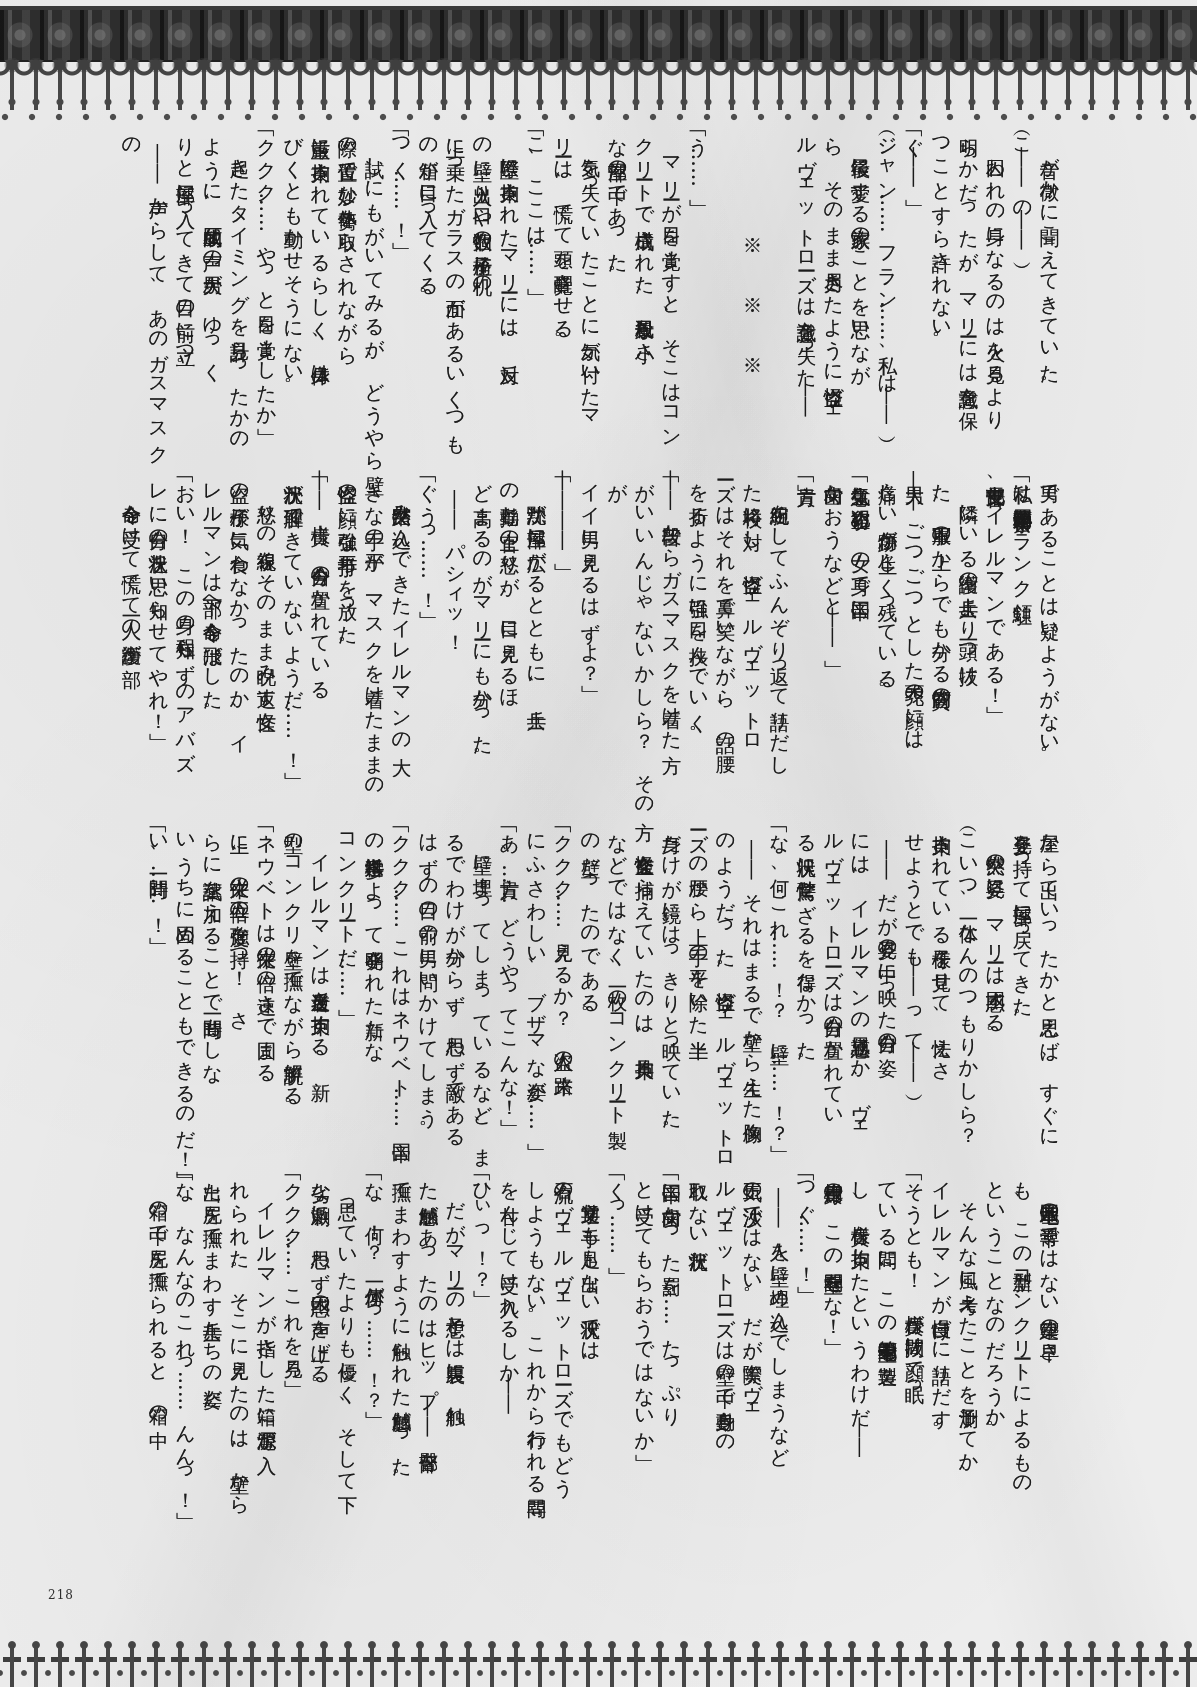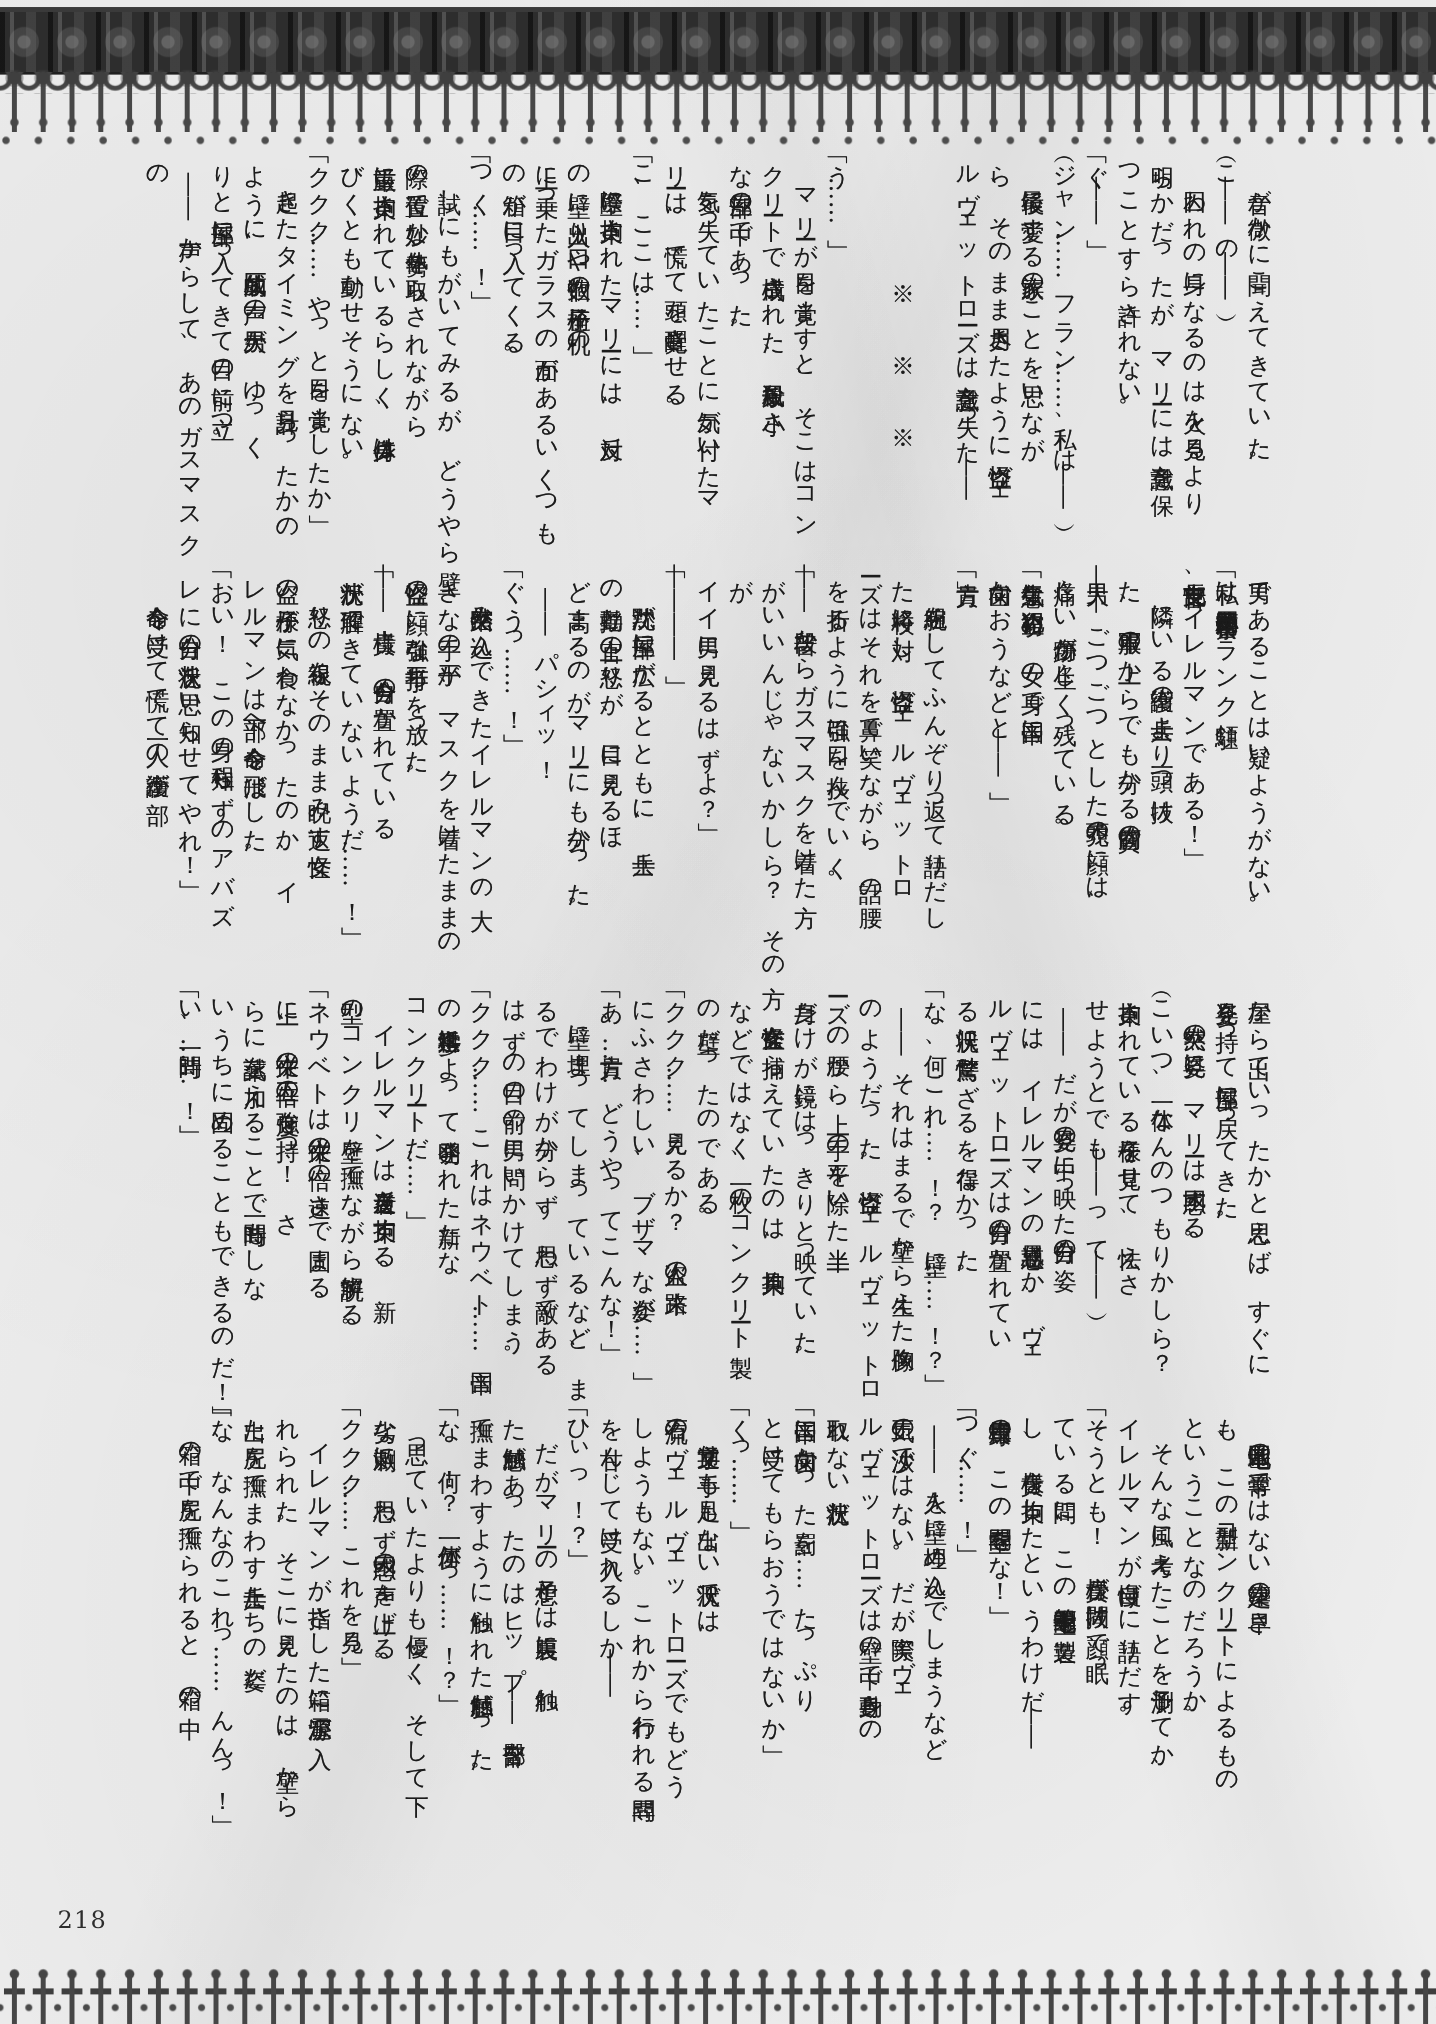--- a/index.html
+++ b/index.html
@@ -73,21 +73,21 @@
     letter-spacing:0.5px;
     color:#1b1b1b;
     text-shadow:0 0 0.4px rgba(27,27,27,0.55);
   }
   .tb1{top:124px;height:352px;}
   .tb2{top:470px;height:352px;}
   .tb3{top:820px;height:352px;}
   .tb4{top:1168px;height:384px;}
   .page-number{
     position:absolute;left:48px;top:1588px;
-    font-size:20px;letter-spacing:1px;color:#2e2e2e;
+    font-size:12px;letter-spacing:1px;color:#2e2e2e;
     font-family:"DejaVu Serif","Liberation Serif",serif;
   }
 </style>
 </head>
 <body>
 
 <div class="page">
 
   <div class="border-top">
     <div class="scroll-band"></div>

